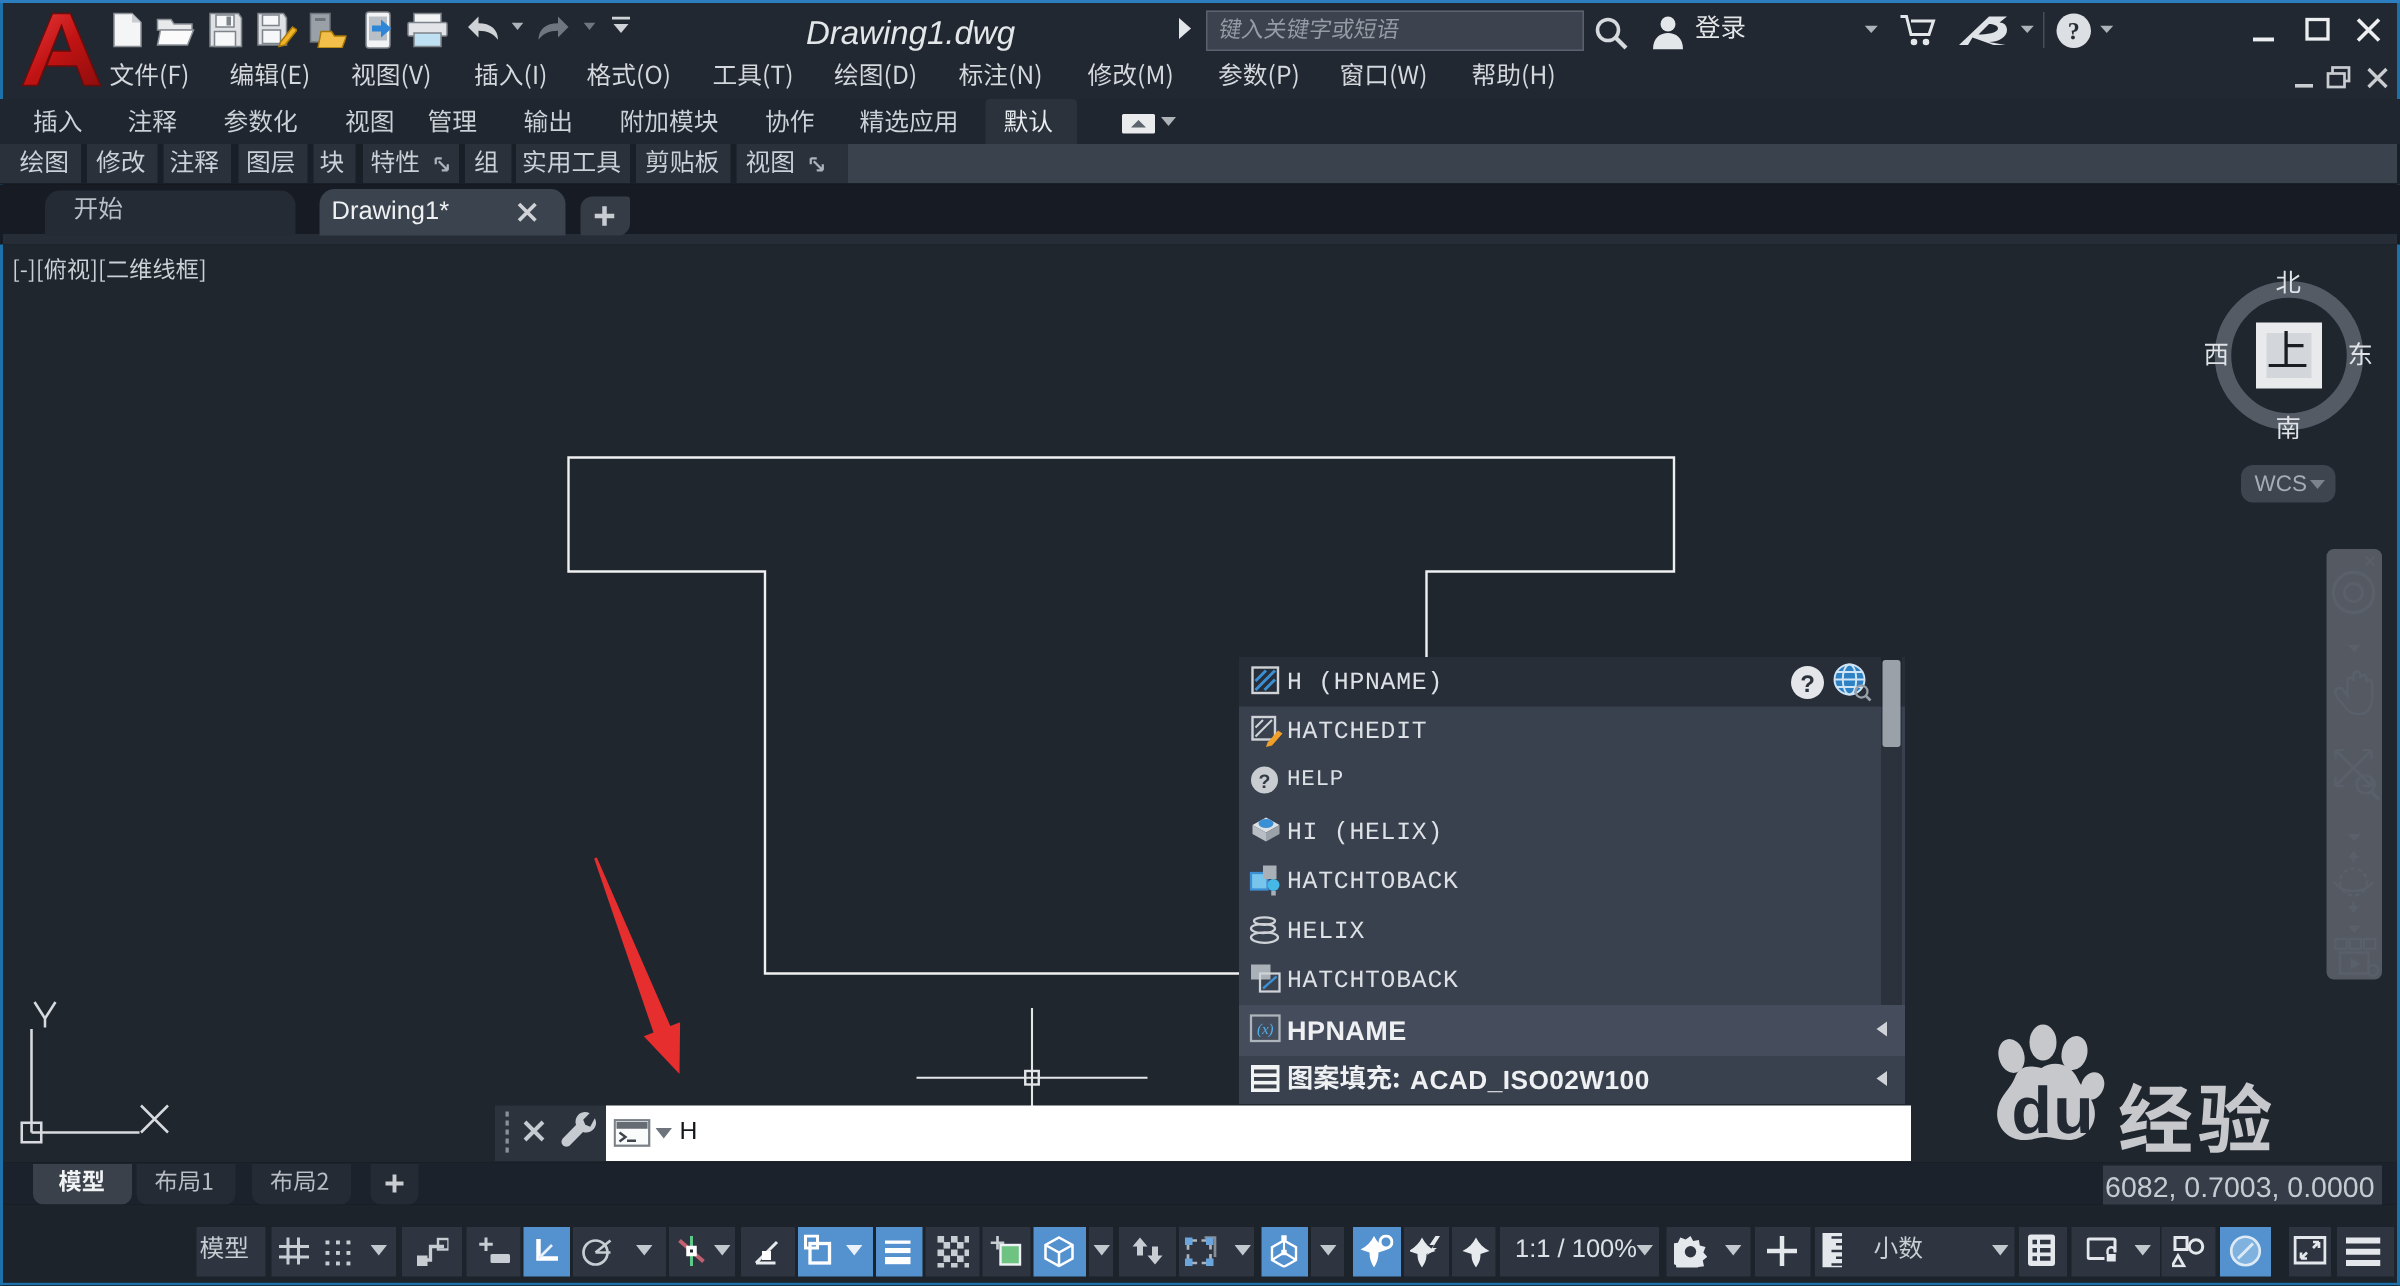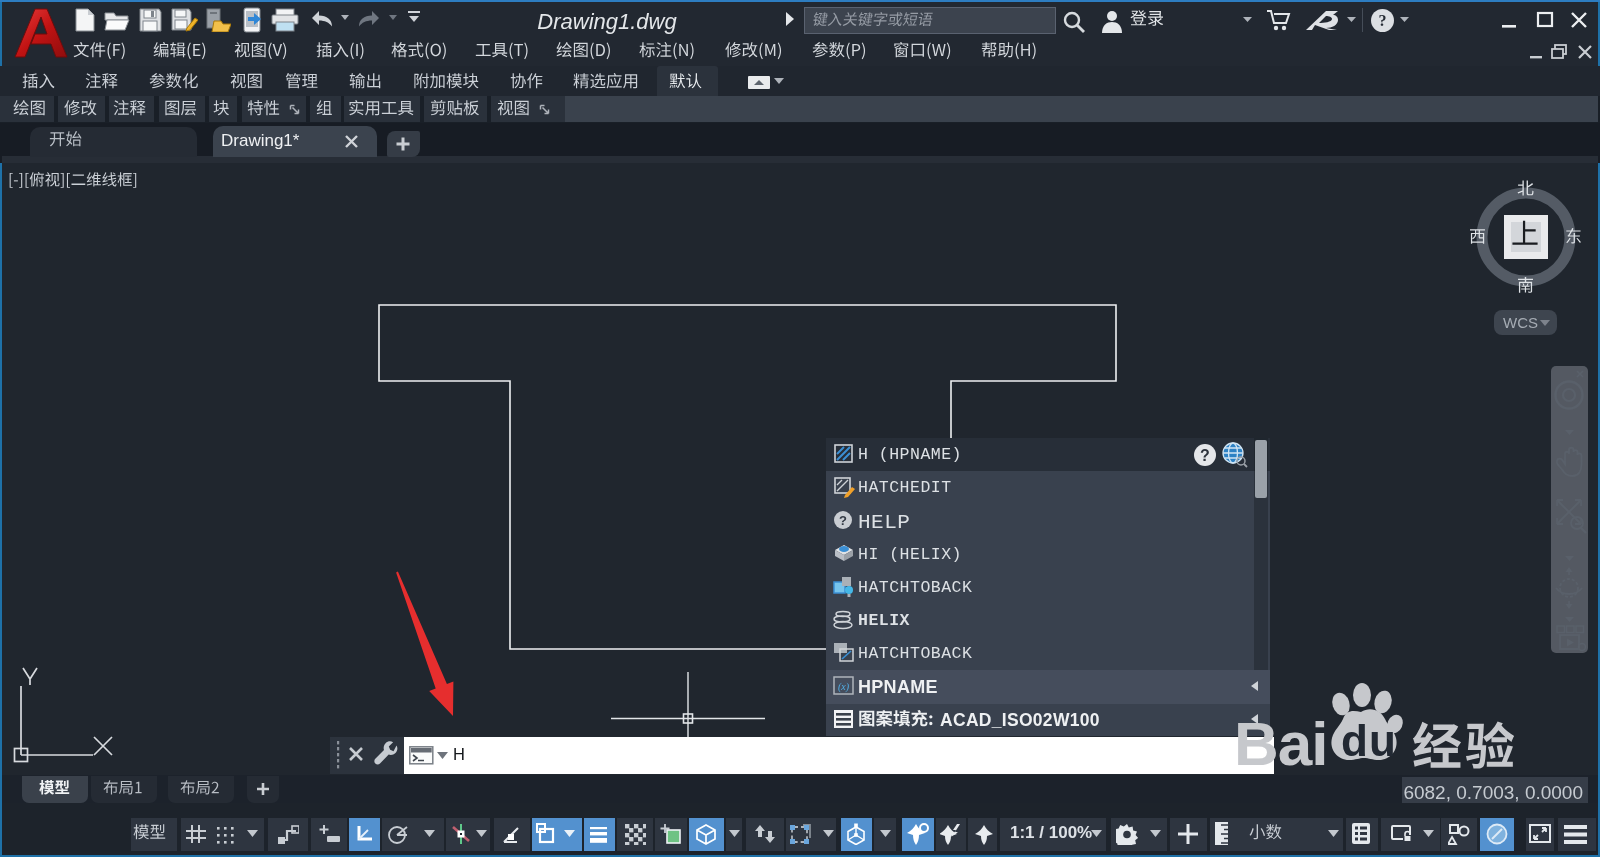--- a/index.html
+++ b/index.html
@@ -595,24 +595,24 @@
 </g>
       </g>
     </svg>
 <svg style="position:absolute;left:392px;top:568px" width="66" height="152" viewBox="0 0 66 152">
 <path d="M4.1 4.4 L43.7 120.4 L37.2 122.9 L61 148 L61.4 113.5 L54.9 116.0 L5.9 3.6 Z" fill="#e62e2e"></path>
 </svg>
 <div style="position:absolute;left:826px;top:438px;width:444px;height:298px;background:#39414e"></div>
 <div style="position:absolute;left:826px;top:438.0px;width:444px;height:33.2px;background:#272e38"></div>
 <div style="position:absolute;left:858.0px;top:445.0px;font-family:'Liberation Mono',sans-serif;font-size:16.5px;font-weight:400;color:#dde1e5;letter-spacing:0.5px;white-space:pre;">H (HPNAME)</div>
 <div style="position:absolute;left:858.0px;top:478.2px;font-family:'Liberation Mono',sans-serif;font-size:16.5px;font-weight:400;color:#dde1e5;letter-spacing:0.5px;white-space:pre;">HATCHEDIT</div>
-<div style="position:absolute;left:858.0px;top:511.4px;font-family:'Liberation Mono',sans-serif;font-size:21px;font-weight:400;color:#dde1e5;letter-spacing:0.5px;white-space:pre;">HELP</div>
+<div style="position:absolute;left:858.0px;top:511.4px;font-family:'Liberation Mono',sans-serif;font-size:15px;font-weight:400;color:#dde1e5;letter-spacing:0.5px;white-space:pre;">HELP</div>
 <div style="position:absolute;left:858.0px;top:544.6px;font-family:'Liberation Mono',sans-serif;font-size:16.5px;font-weight:400;color:#dde1e5;letter-spacing:0.5px;white-space:pre;">HI (HELIX)</div>
 <div style="position:absolute;left:858.0px;top:577.8px;font-family:'Liberation Mono',sans-serif;font-size:16.5px;font-weight:400;color:#dde1e5;letter-spacing:0.5px;white-space:pre;">HATCHTOBACK</div>
-<div style="position:absolute;left:858.0px;top:611.0px;font-family:'Liberation Mono',sans-serif;font-size:16.5px;font-weight:700;color:#dde1e5;letter-spacing:0.5px;white-space:pre;">HELIX</div>
+<div style="position:absolute;left:858.0px;top:611.0px;font-family:'Liberation Mono',sans-serif;font-size:16.5px;font-weight:400;color:#dde1e5;letter-spacing:0.5px;white-space:pre;">HELIX</div>
 <div style="position:absolute;left:858.0px;top:644.2px;font-family:'Liberation Mono',sans-serif;font-size:16.5px;font-weight:400;color:#dde1e5;letter-spacing:0.5px;white-space:pre;">HATCHTOBACK</div>
 <div style="position:absolute;left:826px;top:670.4px;width:444px;height:33.2px;background:#454d5c"></div>
 <div style="position:absolute;left:858.0px;top:676.9px;font-family:'Liberation Sans',sans-serif;font-size:18.0px;font-weight:bold;color:#eef0f2;letter-spacing:0.3px;white-space:pre;">HPNAME</div>
 <div style="position:absolute;left:858.0px;top:709.6px;line-height:0">
       <svg width="78" height="20" style="overflow:visible">
         <g fill="#eef0f2">
           <use href="#gB56fe" transform="translate(0.0,14.9) scale(0.01750,-0.01750)"></use>
           <use href="#gB6848" transform="translate(17.5,14.9) scale(0.01750,-0.01750)"></use>
           <use href="#gB586b" transform="translate(35.0,14.9) scale(0.01750,-0.01750)"></use>
           <use href="#gB5145" transform="translate(52.5,14.9) scale(0.01750,-0.01750)"></use>
@@ -917,21 +917,21 @@
       <path d="M9 1 C11 5 14 8 18 10 L12 12 C12 16 11 19 9 22 C7 19 6 16 6 12 L0 10 C4 8 7 5 9 1 Z" fill="#fff"></path>
       <circle cx="17" cy="5" r="4" fill="none" stroke="#fff" stroke-width="2"></circle>
     </svg>
 <svg style="position:absolute;left:940px;top:823px" width="22" height="22" viewBox="0 0 22 22">
       <path d="M8 2 C10 6 13 9 17 11 L11 13 C11 17 10 19 8 22 C6 19 5 17 5 13 L-1 11 C3 9 6 6 8 2 Z" fill="#e8ebee"></path>
       <path d="M17 1 l-4 6 h3 l-5 7 7-5 h-3 l5-8 z" fill="#e8ebee"></path>
     </svg>
 <svg style="position:absolute;left:973px;top:823px" width="22" height="22" viewBox="0 0 22 22">
       <path d="M11 2 C13 6 16 9 20 11 L14 13 C14 17 13 19 11 22 C9 19 8 17 8 13 L2 11 C6 9 9 6 11 2 Z" fill="#e8ebee"></path>
     </svg>
-<div style="position:absolute;left:1010.0px;top:823.0px;font-family:'Liberation Sans',sans-serif;font-size:17.0px;font-weight:700;color:#dde1e6;letter-spacing:0px;white-space:pre;">1:1 / 100%</div>
+<div style="position:absolute;left:1010.0px;top:823.0px;font-family:'Liberation Sans',sans-serif;font-size:17.0px;font-weight:400;color:#dde1e6;letter-spacing:0px;white-space:pre;">1:1 / 100%</div>
 <svg style="position:absolute;left:1091px;top:830px" width="11" height="8" viewBox="0 0 11 8">
       <path d="M0 0 h11 l-5.5 7 z" fill="#c3c8ce"></path>
     </svg>
 <svg style="position:absolute;left:1116px;top:823px" width="22" height="22" viewBox="0 0 22 22">
       <path d="M11 1 l1.8 3.4 3.8-0.8 0.6 3.8 3.8 1 -1.4 3.6 2.6 2.9 -3 2.4 0.8 3.8 -3.8 0.6 -1.6 3.5 -3.6-1.4 -2.9 2.6 -2.4-3 -3.8 0.8 -0.6-3.8 -3.5-1.6 1.4-3.6 -2.6-2.9 3-2.4 -0.8-3.8 3.8-0.6 1.6-3.5 3.6 1.4 z" fill="#e4e8ec"></path>
       <circle cx="11" cy="11.5" r="3.8" fill="#2e3540"></circle>
     </svg>
 <svg style="position:absolute;left:1150px;top:830px" width="11" height="8" viewBox="0 0 11 8">
       <path d="M0 0 h11 l-5.5 7 z" fill="#c3c8ce"></path>
     </svg>
@@ -989,21 +989,20 @@
       <rect x="1" y="2" width="20" height="17" fill="none" stroke="#e4e8ec" stroke-width="2"></rect>
       <path d="M13 9 l4-4 M17 5 h-4 M17 5 v4 M9 12 l-4 4 M5 16 h4 M5 16 v-4" stroke="#e4e8ec" stroke-width="1.8"></path>
     </svg>
 <svg style="position:absolute;left:1564px;top:822px" width="23" height="23" viewBox="0 0 23 23">
       <g fill="#e4e8ec">
         <rect x="0" y="3" width="23" height="4"></rect>
         <rect x="0" y="10.5" width="23" height="4"></rect>
         <rect x="0" y="18" width="23" height="4"></rect>
       </g>
     </svg>
-<div style="position:absolute;left:1234.0px;top:708.0px;font-family:'Liberation Sans',sans-serif;font-size:62.0px;font-weight:bold;color:#c6c8cc;letter-spacing:-1px;white-space:pre;">Bai</div>
 <svg style="position:absolute;left:1324px;top:682px" width="82" height="94" viewBox="0 0 82 94">
 <g fill="#c6c8cc">
 <ellipse cx="17" cy="22" rx="8.5" ry="11.5" transform="rotate(-16 17 22)"></ellipse>
 <ellipse cx="38" cy="13" rx="9" ry="12"></ellipse>
 <ellipse cx="59" cy="20" rx="8.5" ry="11.5" transform="rotate(14 59 20)"></ellipse>
 <ellipse cx="71" cy="42" rx="7.5" ry="9.5" transform="rotate(24 71 42)"></ellipse>
 <path d="M37 30 c9-6 20-2 24 7 3 7 9 11 11 19 3 12-6 22-17 22 -7 0-10-2-15-2 -5 0-8 2-15 2 -11 0-20-10-17-22 2-8 8-12 11-19 3-9 10-9 18-7 z"></path>
 </g>
 </svg>
 <div style="position:absolute;left:1341.0px;top:716.0px;font-family:'Liberation Sans',sans-serif;font-size:44.0px;font-weight:bold;color:#222933;letter-spacing:1px;white-space:pre;">du</div>

